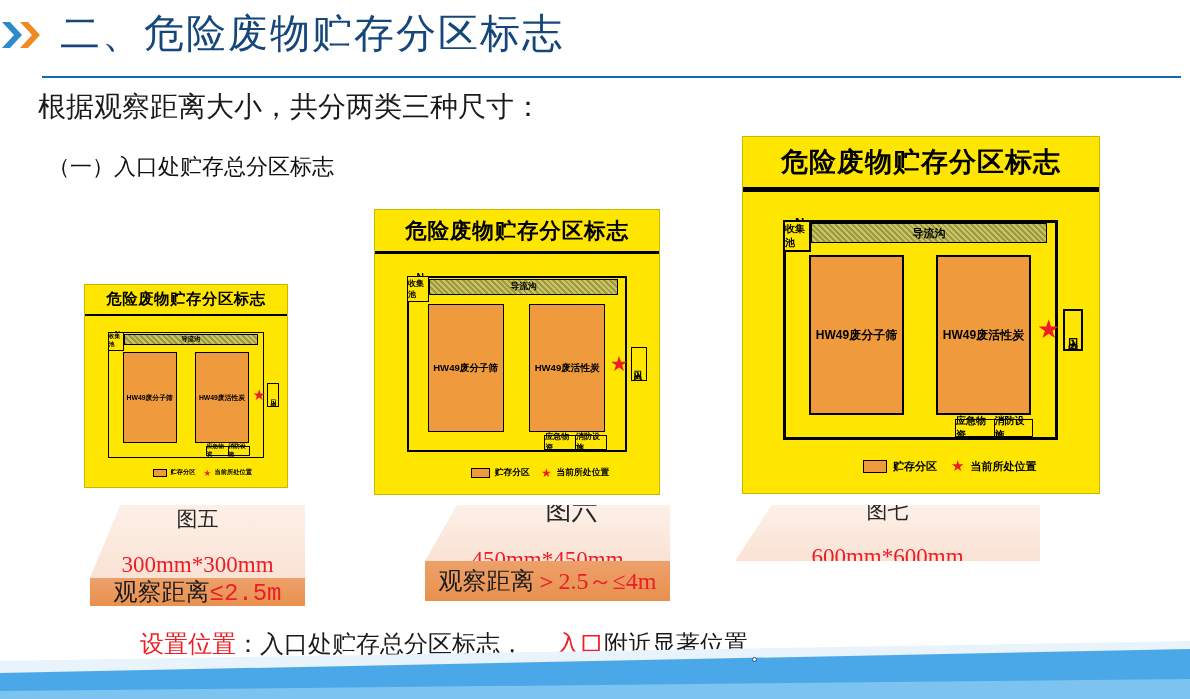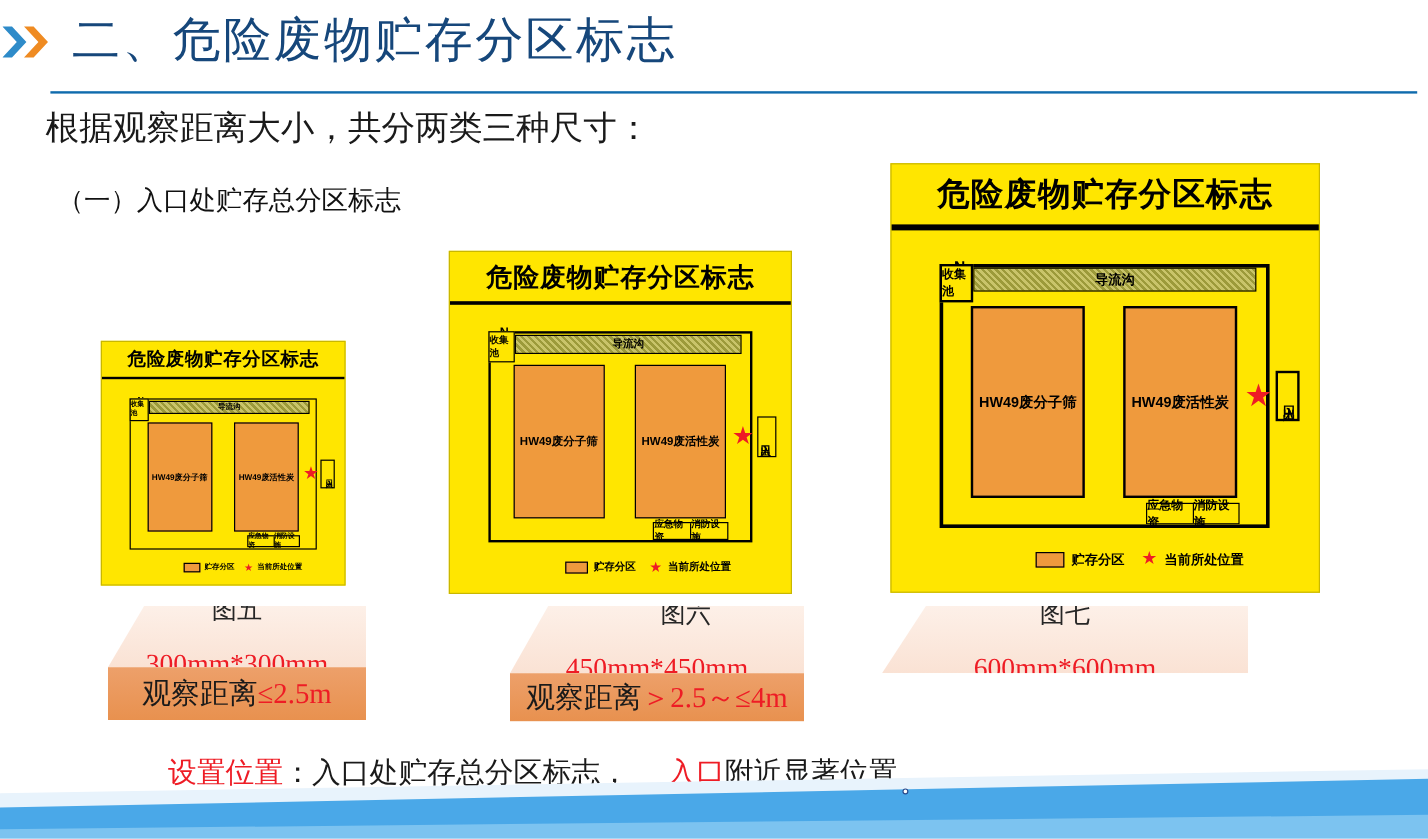--- a/index.html
+++ b/index.html
@@ -200,34 +200,34 @@
       <div class="star" style="left:294px; top:180px; font-size:26px;">★</div>
       <div class="legend" style="left:120px; top:322px; gap:6px; font-size:11px;">
         <span class="sw" style="width:24px;height:13px;"></span>
         <span class="lbl" style="font-size:11px;">贮存分区</span>
         <span class="star" style="position:relative;font-size:15px;margin-left:8px;">★</span>
         <span class="lbl" style="font-size:11px;">当前所处位置</span>
       </div>
     </div>
 
   <div class="caption" id="cap1" style="left:90px; top:505px; width:215px;">
-    <div class="cap-top" style="--skew:14%; height:51px;">
+    <div class="cap-top" style="--skew:14%; height:73px;">
       <div class="cap-fig" style="font-size:21px;">图五</div>
       <div class="cap-size" style="font-size:23px;">300mm*300mm</div>
     </div>
-    <div class="cap-bot" style="height:44px;">
+    <div class="cap-bot" style="height:28px;font-family:Liberation Mono, monospace;">
       <div class="cap-dist" style="font-size:24px;">
         <span>观察距离</span><span class="red">≤2.5m</span>
       </div>
     </div>
   </div>
 
   <div class="caption" id="cap2" style="left:425px; top:505px; width:245px;">
     <div class="cap-top" style="--skew:13%; height:56px;">
-      <div class="cap-fig" style="font-size:21px;margin-left:48px;">图六</div>
+      <div class="cap-fig" style="font-size:26px;margin-left:48px;">图六</div>
       <div class="cap-size" style="font-size:23px;">450mm*450mm</div>
     </div>
     <div class="cap-bot" style="height:40px;">
       <div class="cap-dist" style="font-size:24px;">
         <span>观察距离</span><span class="red">＞2.5～≤4m</span>
       </div>
     </div>
   </div>
 
   <div class="caption" id="cap3" style="left:735px; top:505px; width:305px;">

